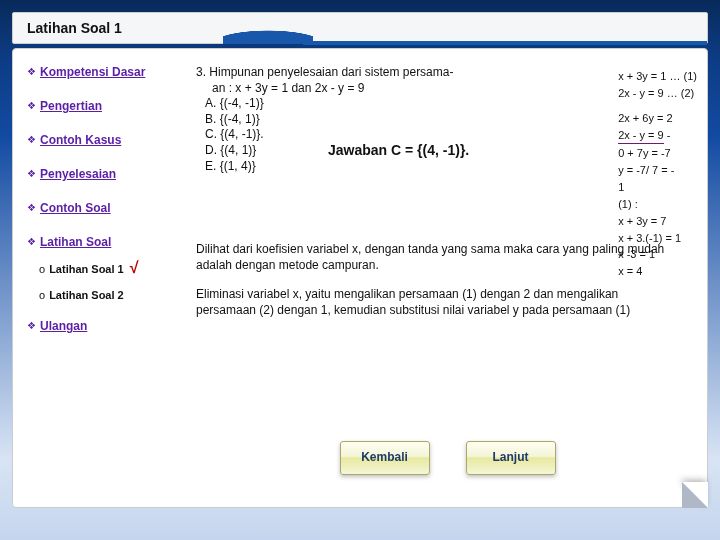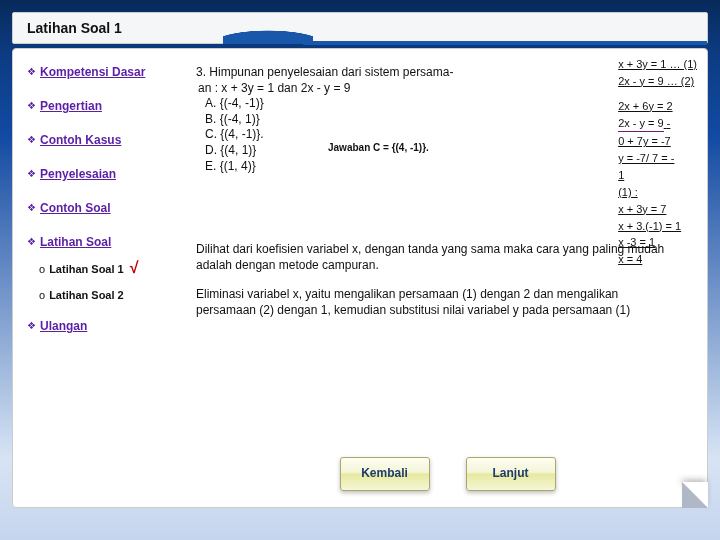--- a/index.html
+++ b/index.html
@@ -97,47 +97,46 @@
     position: relative;
     padding: 16px 12px 0 8px;
     font-size: 12px;
     color: #111;
     line-height: 1.3;
   }
   .quest-block { max-width: 330px; }
   .opts { margin-left: 9px; }
   .answer {
     font-weight: 700;
-    font-size: 10px;
+    font-size: 14px;
     position: absolute;
     left: 140px;
     top: 92px;
   }
   .work {
     position: absolute;
     right: 10px;
-    top: 8px;
+    top: 20px;
     font-size: 11px;
     text-align: left;
     line-height: 1.35;
     white-space: nowrap;
-    text-decoration: underline;
   }
   .work .row { margin-bottom: 2px; }
   .underline { border-bottom: 1px solid #701a75; display: inline-block; padding-bottom: 1px; }
 
   .explain {
     margin-top: 68px;
     max-width: 480px;
   }
   .explain2 { margin-top: 14px; max-width: 480px; }
 
   .nav-buttons {
     position: absolute;
-    bottom: 16px;
+    bottom: 32px;
     left: 50%;
     transform: translateX(-50%);
     display: flex;
     gap: 36px;
   }
   .btn {
     width: 90px;
     height: 34px;
     background: linear-gradient(180deg, #fefff0 0%, #f3f4d8 45%, #e7e99e 50%, #f5f6d8 100%);
     border: 1px solid #aaa76a;
@@ -220,21 +219,21 @@
       <div class="menu-item">
         <span class="diamond">❖</span>
         <span class="menu-link">Ulangan</span>
       </div>
     </div>
 
     <div class="content">
 
       <div class="quest-block">
         <div>3. Himpunan penyelesaian dari sistem persama-</div>
-        <div style="margin-left:2px;">an :   x + 3y = 1 dan 2x - y = 9</div>
+        <div style="margin-left:16px;">an :   x + 3y = 1 dan 2x - y = 9</div>
         <div class="opts">
           <div>A. {(-4, -1)}</div>
           <div>B. {(-4, 1)}</div>
           <div>C. {(4, -1)}.</div>
           <div>D. {(4, 1)}</div>
           <div>E. {(1, 4)}</div>
         </div>
       </div>
 
       <div class="answer">Jawaban C = {(4, -1)}.</div>

